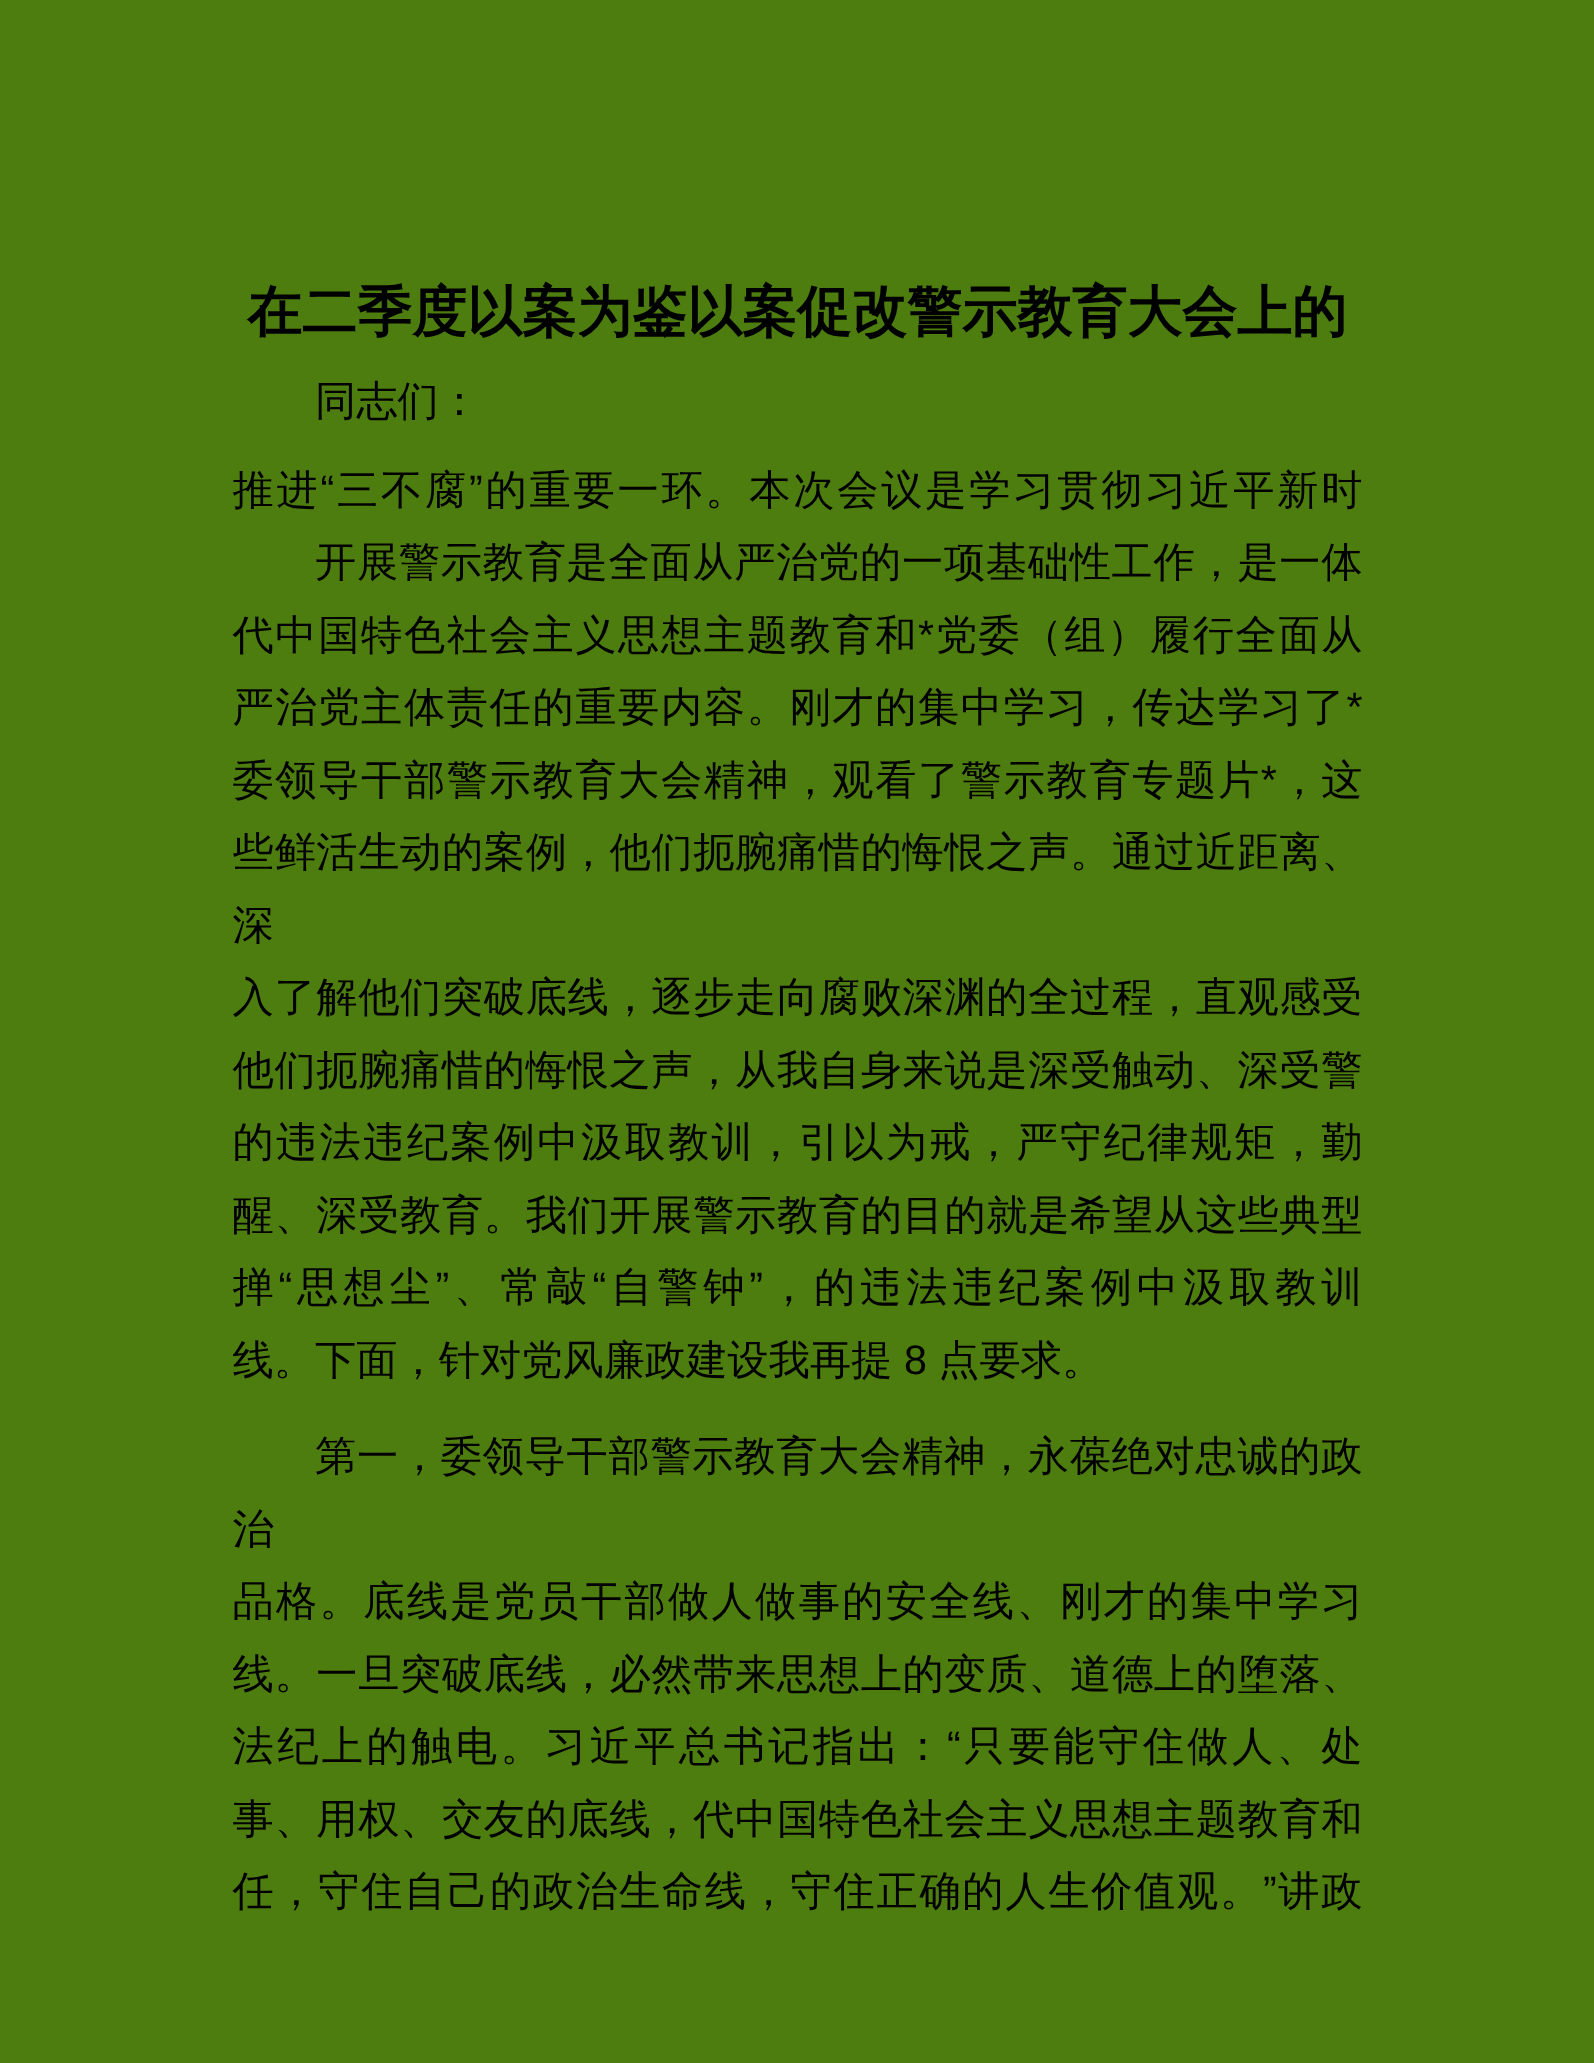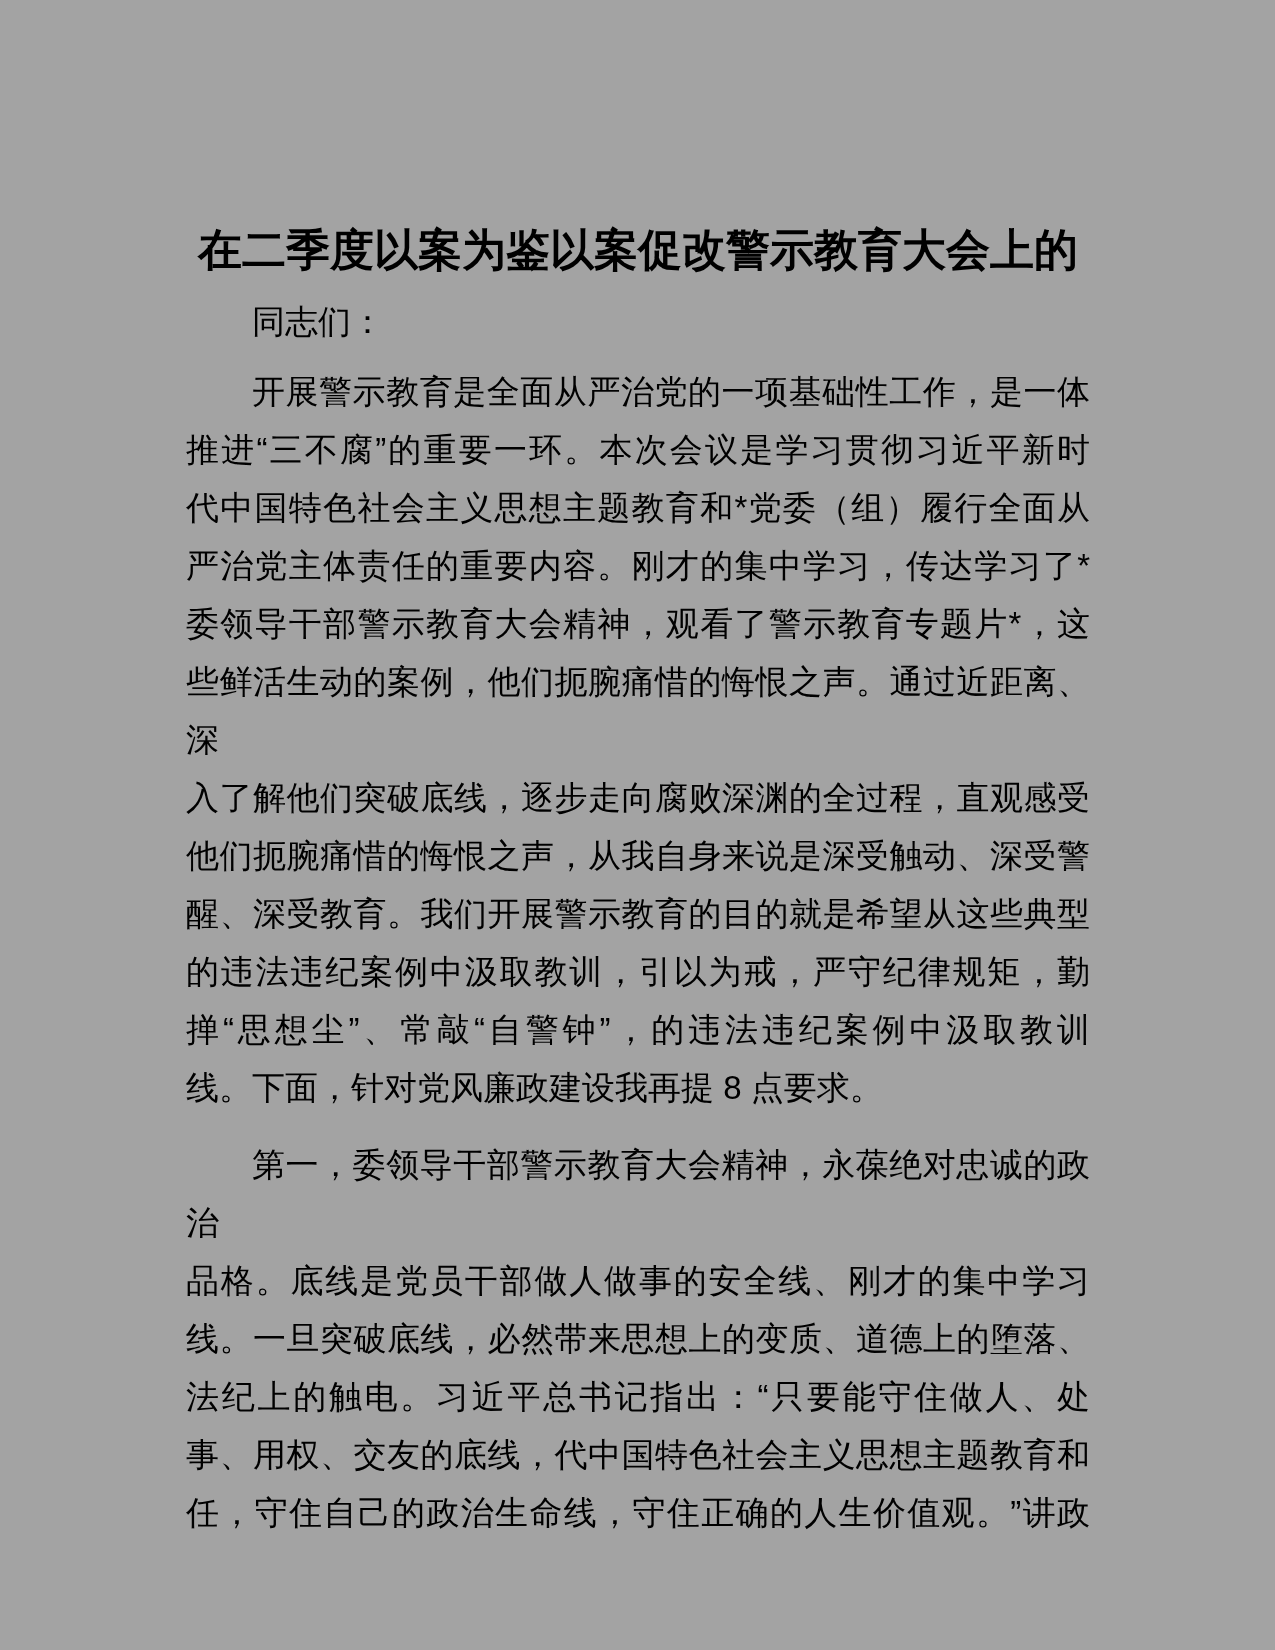--- a/index.html
+++ b/index.html
@@ -4,21 +4,21 @@
 <style>
   html, body {
     margin: 0;
     padding: 0;
     background: #ffffff;
   }
   .page {
     position: relative;
     width: 1275px;
     height: 1650px;
-    background: #a3a3a3;
+    background: #4d7c0f;
     overflow: hidden;
     font-family: "Liberation Sans", sans-serif;
     color: #000000;
   }
   .content {
     position: absolute;
     left: 186px;
     top: 220px;
     width: 904px;
   }
@@ -65,30 +65,30 @@
 <body>
 
 <div class="page">
   <div class="content">
     <div class="doc-title">
       <div class="title-line">在二季度以案为鉴以案促改警示教育大会上的</div>
     </div>
     <div class="salutation">同志们：</div>
     <div id="paragraphs">
         <div class="para">
+          <div class="line justified">推进“三不腐”的重要一环。本次会议是学习贯彻习近平新时</div>
           <div class="line justified indent">开展警示教育是全面从严治党的一项基础性工作，是一体</div>
-          <div class="line justified">推进“三不腐”的重要一环。本次会议是学习贯彻习近平新时</div>
           <div class="line justified">代中国特色社会主义思想主题教育和*党委（组）履行全面从</div>
           <div class="line justified">严治党主体责任的重要内容。刚才的集中学习，传达学习了*</div>
           <div class="line justified">委领导干部警示教育大会精神，观看了警示教育专题片*，这</div>
           <div class="line justified">些鲜活生动的案例，他们扼腕痛惜的悔恨之声。通过近距离、深</div>
           <div class="line justified">入了解他们突破底线，逐步走向腐败深渊的全过程，直观感受</div>
           <div class="line justified">他们扼腕痛惜的悔恨之声，从我自身来说是深受触动、深受警</div>
+          <div class="line justified">的违法违纪案例中汲取教训，引以为戒，严守纪律规矩，勤</div>
           <div class="line justified">醒、深受教育。我们开展警示教育的目的就是希望从这些典型</div>
-          <div class="line justified">的违法违纪案例中汲取教训，引以为戒，严守纪律规矩，勤</div>
           <div class="line justified">掸“思想尘”、常敲“自警钟”，的违法违纪案例中汲取教训</div>
           <div class="line flush">线。下面，针对党风廉政建设我再提 8 点要求。</div>
         </div>
         <div class="para">
           <div class="line justified indent">第一，委领导干部警示教育大会精神，永葆绝对忠诚的政治</div>
           <div class="line justified">品格。底线是党员干部做人做事的安全线、刚才的集中学习</div>
           <div class="line justified">线。一旦突破底线，必然带来思想上的变质、道德上的堕落、</div>
           <div class="line justified">法纪上的触电。习近平总书记指出：“只要能守住做人、处</div>
           <div class="line justified">事、用权、交友的底线，代中国特色社会主义思想主题教育和</div>
           <div class="line justified">任，守住自己的政治生命线，守住正确的人生价值观。”讲政</div>

